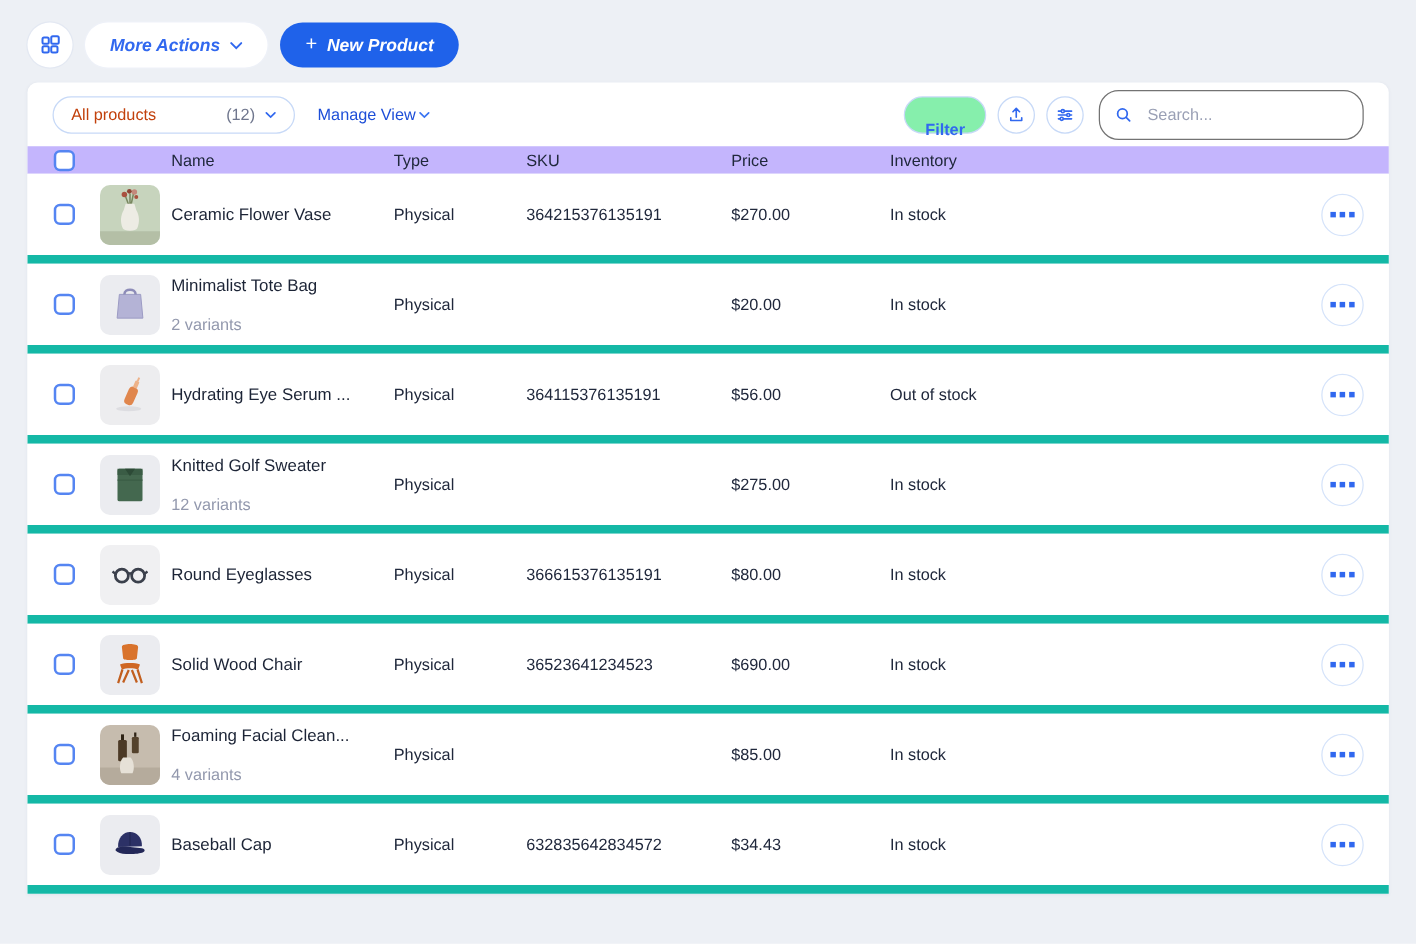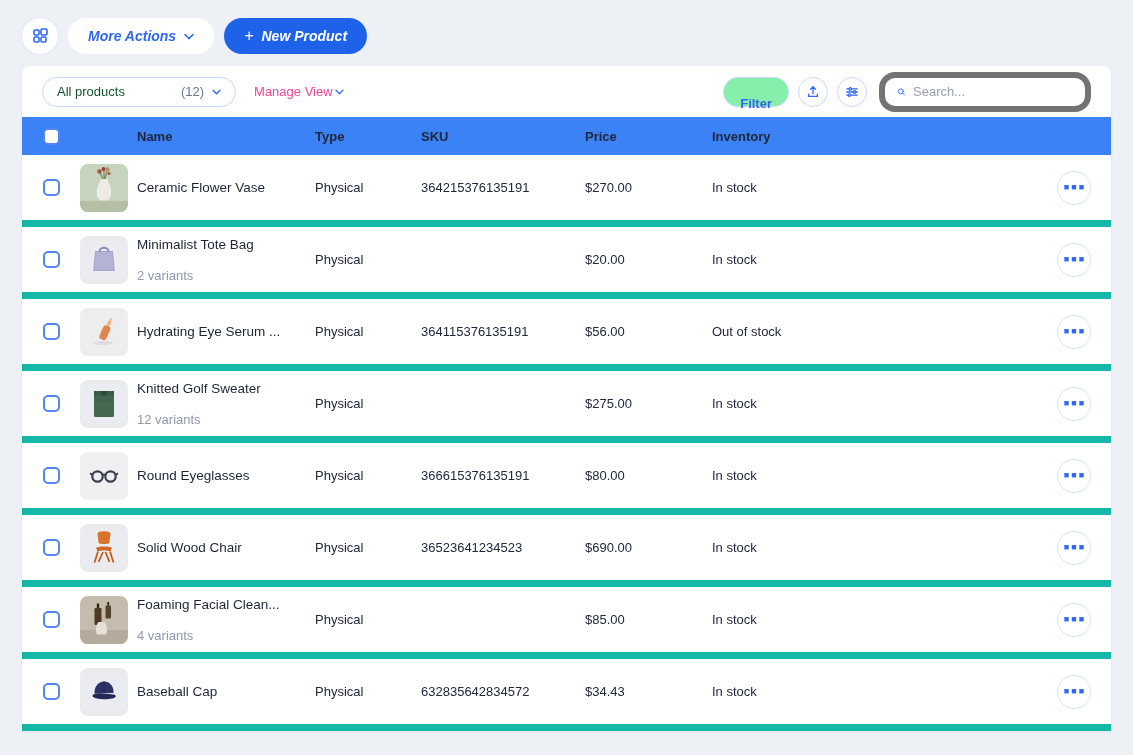--- a/index.html
+++ b/index.html
@@ -42,54 +42,55 @@
   .toolbar {
     height: 51px; display: flex; align-items: center; justify-content: space-between;
     padding: 0 20px 0 20px;
   }
   .toolbar-left, .toolbar-right { display: flex; align-items: center; }
   .view-pill {
     height: 30px; border: 1px solid #c7d9f7; border-radius: 16px; background: #fff;
     display: inline-flex; align-items: center; gap: 8px; padding: 0 14px; cursor: pointer;
     font-family: inherit; font-size: 13px;
   }
-  .view-pill .vp-label { color: #14532d; }
+  .view-pill .vp-label { color: #c2410c; }
   .view-pill .vp-count { color: #6f768d; margin-left: 48px; }
   .link-btn {
-    border: none; background: none; color: #ec4899; font-family: inherit; font-size: 13px;
+    border: none; background: none; color: #1d4ed8; font-family: inherit; font-size: 13px;
     display: inline-flex; align-items: center; gap: 2px; margin-left: 18px; cursor: pointer;
   }
   .filter-pill {
     height: 30px; border: 1px solid #c7d9f7; border-radius: 16px; background: #86efac;
     color: #3168ef; font-family: inherit; font-size: 13px; font-weight: bold;
     display: inline-flex; align-items: center; gap: 18px; padding: 0 16px; cursor: pointer; flex-direction: column;
   }
   .tool-circle {
     width: 30px; height: 30px; border-radius: 50%; background: #fff;
     border: 1px solid #c7d9f7; display: inline-flex; align-items: center; justify-content: center;
     margin-left: 9px; cursor: pointer;
   }
   .search-box {
-    height: 40px; width: 212px; border: 6px solid #737373; border-radius: 16px;
+    height: 40px; width: 212px; border: 1px solid #737373; border-radius: 16px;
     display: inline-flex; align-items: center; gap: 7px; padding: 0 12px; margin-left: 12px;
     background: #fff;
+    justify-content: space-between;
   }
   .search-box input {
     border: none; outline: none; font-family: inherit; font-size: 13px; color: #1c2436;
     width: 160px; background: transparent;
   }
   .search-box input::placeholder { color: #9aa0b5; }
   
   .grid-row {
     display: grid;
     grid-template-columns: 58px 57px 178px 106px 164px 127px 1fr 74px;
     align-items: center;
   }
   .thead {
-    height: 38px; background: #3b82f6; font-size: 12.5px; color: #333c54; font-weight: bold;
+    height: 22px; background: #c4b5fd; font-size: 12.5px; color: #333c54;
   }
   .trow { height: 72px; border-bottom: 7px solid #14b8a6; background: #fff; }
   .cell { font-size: 13px; color: #20283c; }
   .c-check { display: flex; justify-content: center; }
   .cb {
     width: 17px; height: 17px; border: 2px solid #5585f2; border-radius: 5px;
     background: #fff; cursor: pointer; display: inline-block;
   }
   .thumb {
     width: 48px; height: 48px; border-radius: 8px; overflow: hidden; display: block;

